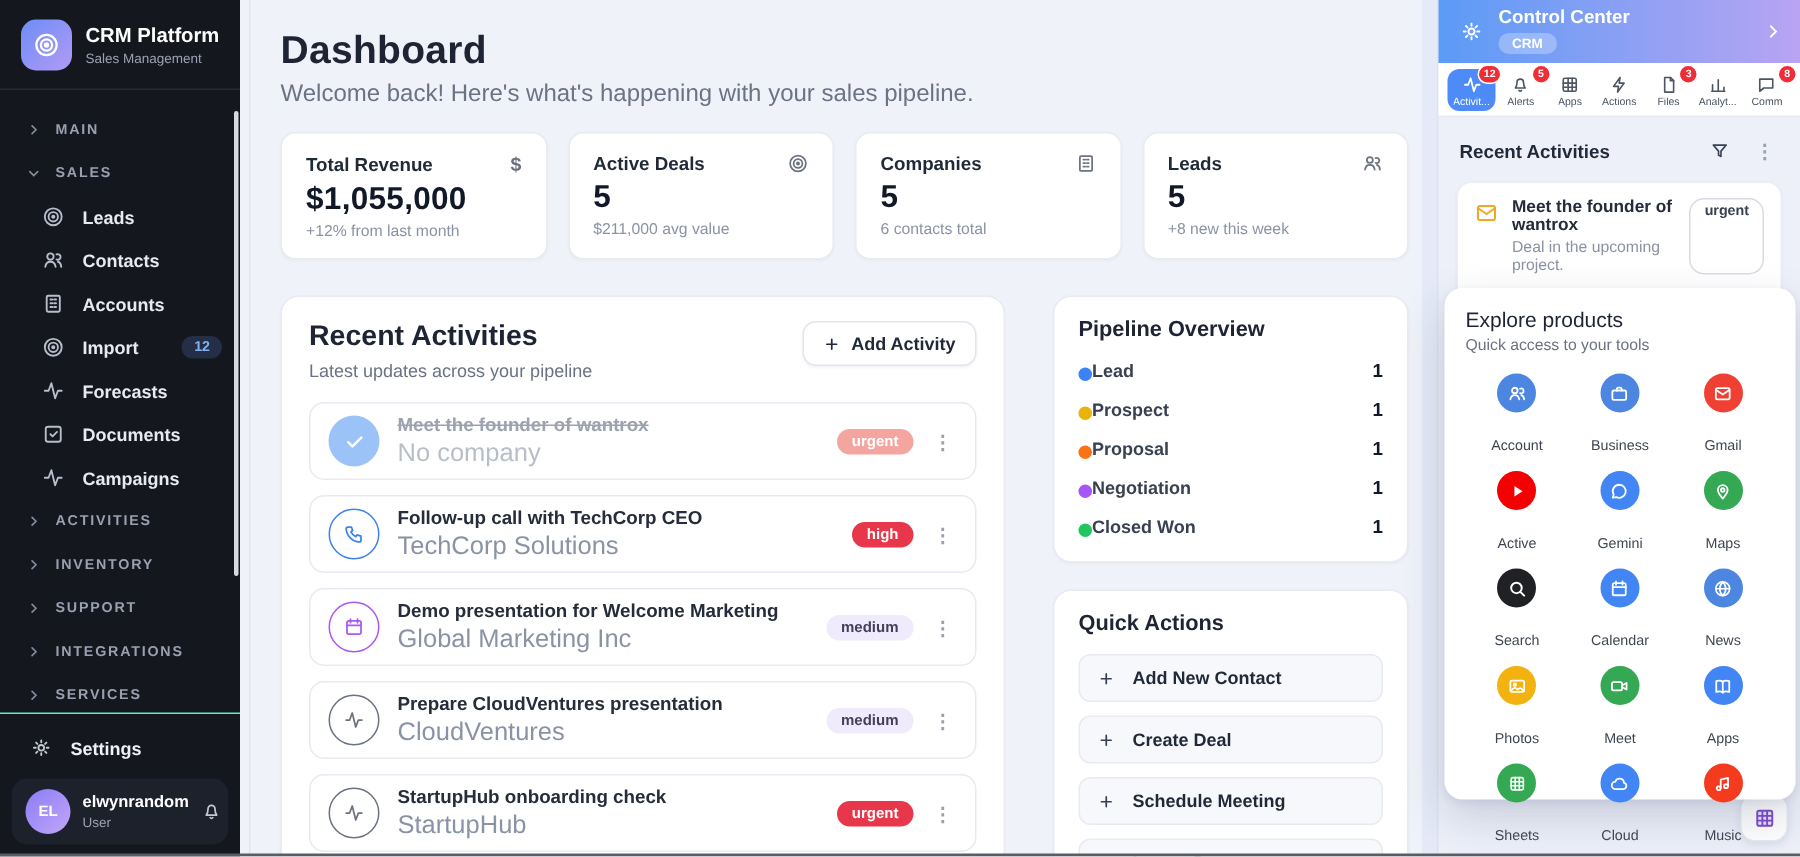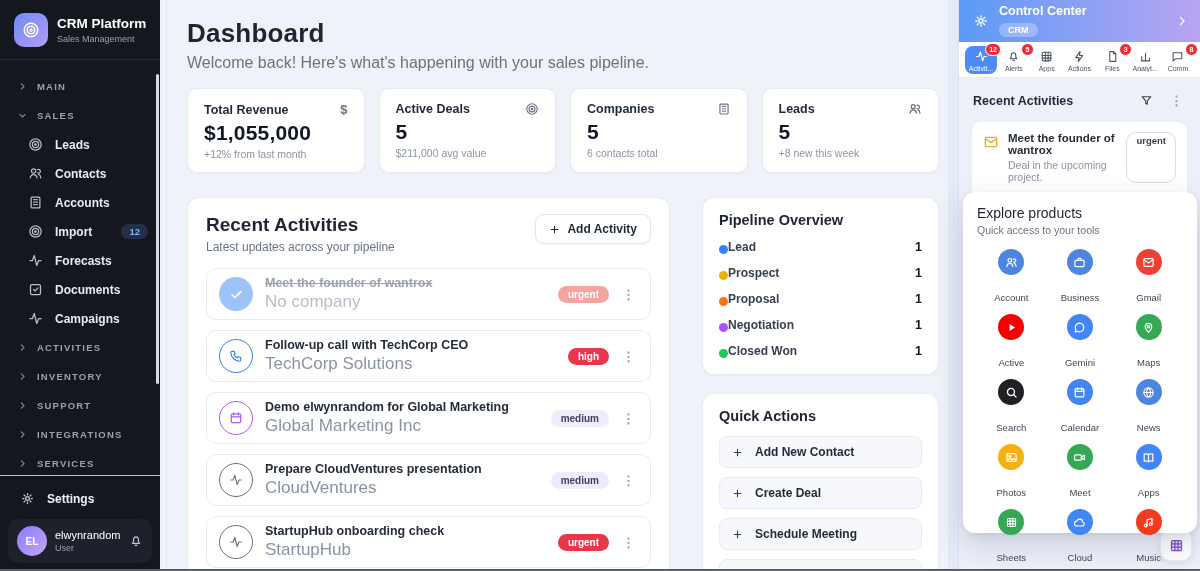--- a/index.html
+++ b/index.html
@@ -21,21 +21,21 @@
   .nav-item { display:flex; align-items:center; gap:12px; padding:7px 12px 7px 28px; cursor:pointer; }
   .nav-item .nicon { color:#b7bdca; }
   .nav-item-label { font-size:12px; font-weight:bold; color:#e8eaf0; }
   .nav-badge { margin-left:auto; background:#252e47; color:#7fb1f5; font-size:9.5px; font-weight:bold; border-radius:9px; padding:2px 8px; }
   .sidebar-bottom { border-top:1px solid #5eead4; padding:6px 0 8px; }
   .settings-row { display:flex; align-items:center; gap:12px; padding:9px 12px 9px 20px; cursor:pointer; }
   .settings-row .nicon { color:#c3c8d4; }
   .settings-label { font-size:12px; font-weight:bold; color:#f0f1f5; }
   .user-card { margin:4px 8px 0; background:#1d212b; border-radius:10px; padding:7px 9px; display:flex; align-items:center; gap:8px; }
   .avatar { width:30px; height:30px; border-radius:50%; background:linear-gradient(135deg,#8b7cf8,#c3a6f7); color:#fff; font-size:10px; font-weight:bold; display:flex; align-items:center; justify-content:center; flex:0 0 auto; }
-  .user-name { font-size:11px; font-weight:normal; color:#fff; line-height:1.2; }
+  .user-name { font-size:11px; font-weight:bold; color:#fff; line-height:1.2; }
   .user-role { font-size:9px; color:#9aa1b3; }
   .user-bell { margin-left:auto; color:#c3c8d4; cursor:pointer; }
 
   
   .main { position:absolute; left:166px; top:0; width:788px; height:571px; background:#f0f2f9; padding:18px 15px 0 20px; overflow:hidden; border-left:1px solid #e3e5ee; }
   .page-title { font-size:26px; font-weight:800; color:#1e2433; letter-spacing:.2px; }
   .page-sub { font-size:16px; color:#6a7384; margin-top:5px; }
   .stats-row { display:flex; gap:14px; margin-top:16px; }
   .stat-card { flex:1; background:#fff; border:1px solid #e9eaf2; border-radius:10px; padding:13px 16px 12px; box-shadow:0 1px 2px rgba(30,40,80,.04); }
   .stat-top { display:flex; align-items:center; justify-content:space-between; }
@@ -400,21 +400,21 @@
           </div>
         </div>
         <div class="act-row">
           <div class="act-ic ic-ring ic-purple">
               <svg width="14" height="14" viewBox="0 0 24 24" fill="none" stroke="currentColor" stroke-width="2" stroke-linecap="round">
                 <rect x="4" y="5" width="16" height="15" rx="2"></rect>
                 <path d="M4 10h16M8 3v4M16 3v4"></path>
               </svg>
             </div>
           <div>
-            <div class="act-title">Demo elwynrandom for Global Marketing</div>
+            <div class="act-title">Demo presentation for Welcome Marketing</div>
             <div class="act-company">Global Marketing Inc</div>
           </div>
           <div class="act-right">
             <span class="badge b-medium">medium</span>
             <span class="kebab">⋮</span>
           </div>
         </div>
         <div class="act-row">
           <div class="act-ic ic-ring ic-gray">
               <svg width="14" height="14" viewBox="0 0 24 24" fill="none" stroke="currentColor" stroke-width="2" stroke-linecap="round" stroke-linejoin="round">

